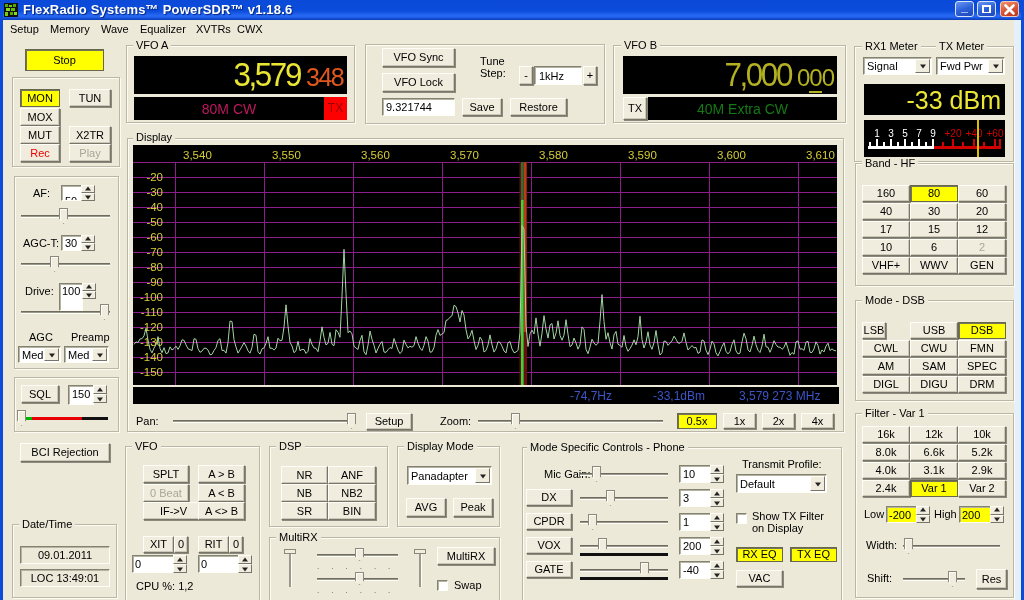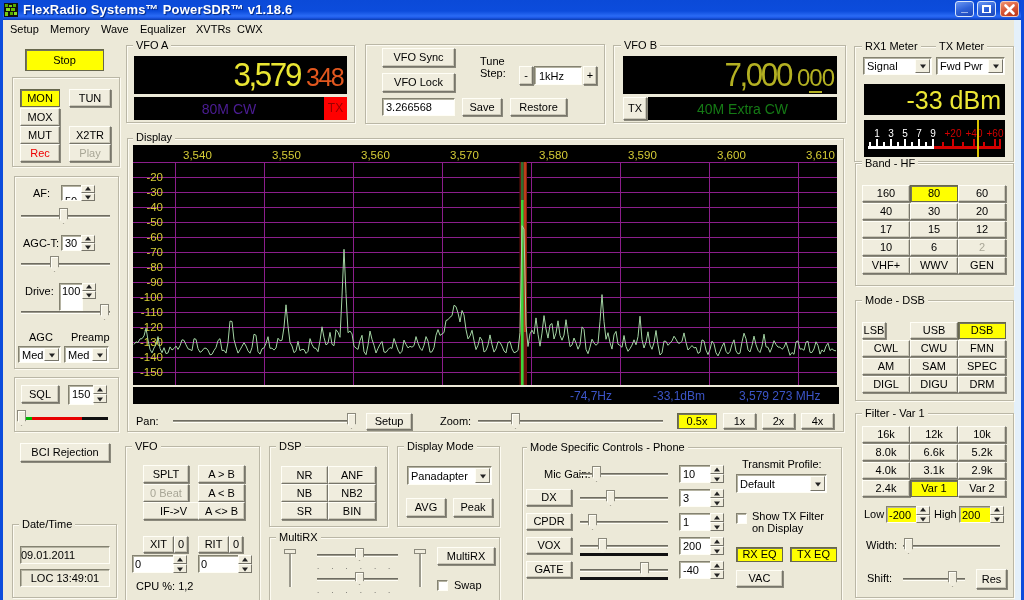--- a/index.html
+++ b/index.html
@@ -128,39 +128,39 @@
       <i class="dn"></i>
     </b>
   </div>
 <div class="a" style="left:18px;top:417px;width:14px;height:3px;background:#00b400"></div>
 <div class="a" style="left:32px;top:417px;width:50px;height:3px;background:#e80000"></div>
 <div class="a" style="left:82px;top:417px;width:26px;height:3px;background:#111"></div>
 <div class="th" style="left:17px;top:410px"></div>
 <div class="btn" style="left:20px;top:443px;width:90px;height:19px;line-height:17px">BCI Rejection</div>
 <div class="g" style="left:12px;top:524px;width:105px;height:74px"></div>
 <div class="gl" style="left:19px;top:519px">Date/Time</div>
-<div class="sunk" style="left:20px;top:546px;width:90px;height:18px;line-height:16px;box-shadow:inset 1px 1px 0 #b5b3a2">09.01.2011</div>
+<div class="sunk" style="left:20px;top:546px;width:90px;height:18px;text-align:center;line-height:16px;box-shadow:inset 1px 1px 0 #b5b3a2">09.01.2011</div>
 <div class="sunk" style="left:20px;top:569px;width:90px;height:18px;text-align:center;line-height:16px;box-shadow:inset 1px 1px 0 #b5b3a2">LOC 13:49:01</div>
 
 <div class="g" style="left:126px;top:45px;width:229px;height:78px"></div>
 <div class="gl" style="left:133px;top:40px">VFO A</div>
 <div class="blk" style="left:134px;top:56px;width:213px;height:38px"></div>
 <div class="a" style="left:134px;top:56px;width:166px;height:38px;text-align:right;color:#eae633;font-size:33px;line-height:38px;letter-spacing:-2.5px;transform:scaleX(.95);transform-origin:100% 50%">3,579</div>
 <div class="a" style="left:306px;top:62px;width:41px;color:#e2571e;font-size:25px;line-height:30px;letter-spacing:-1.5px">348</div>
 <div class="blk" style="left:134px;top:97px;width:213px;height:23px"></div>
-<div class="a" style="left:134px;top:99px;width:190px;text-align:center;color:#4c1d95;font-size:14px;line-height:20px">80M CW</div>
+<div class="a" style="left:134px;top:99px;width:190px;text-align:center;color:#be185d;font-size:14px;line-height:20px">80M CW</div>
 <div class="a" style="left:324px;top:97px;width:23px;height:23px;background:#f00;color:#900;text-align:center;line-height:22px;font-size:12px">TX</div>
 <div class="g" style="left:365px;top:44px;width:240px;height:80px"></div>
 <div class="btn" style="left:382px;top:48px;width:73px;height:19px;line-height:17px">VFO Sync</div>
 <div class="btn" style="left:382px;top:73px;width:73px;height:19px;line-height:17px">VFO Lock</div>
 <div class="lbl" style="left:480px;top:55px">Tune<br>Step:</div>
 <div class="btn" style="left:519px;top:66px;width:14px;height:19px;line-height:16px">-</div>
 <div class="txt" style="left:534px;top:66px;width:48px;height:19px;padding:3px 0 0 4px">1kHz</div>
 <div class="btn" style="left:583px;top:66px;width:14px;height:19px;line-height:16px">+</div>
-<div class="txt" style="left:382px;top:98px;width:73px;height:18px;padding:2px 0 0 3px">3.266568</div>
+<div class="txt" style="left:382px;top:98px;width:73px;height:18px;padding:2px 0 0 3px">9.321744</div>
 <div class="btn" style="left:462px;top:98px;width:40px;height:18px;line-height:16px">Save</div>
 <div class="btn" style="left:510px;top:98px;width:57px;height:18px;line-height:16px">Restore</div>
 <div class="g" style="left:613px;top:45px;width:233px;height:78px"></div>
 <div class="gl" style="left:621px;top:40px">VFO B</div>
 <div class="blk" style="left:623px;top:56px;width:214px;height:38px"></div>
 <div class="a" style="left:623px;top:56px;width:168px;height:38px;text-align:right;color:#b3b022;font-size:33px;line-height:38px;letter-spacing:-2.5px;transform:scaleX(.95);transform-origin:100% 50%">7,000</div>
 <div class="a" style="left:797px;top:63px;width:40px;color:#b3b022;font-size:24px;line-height:30px;letter-spacing:-1px">0<span style="border-bottom:2px solid #b3b022">0</span>0</div>
 <div class="btn" style="left:623px;top:97px;width:24px;height:23px;line-height:21px">TX</div>
 <div class="blk" style="left:648px;top:97px;width:189px;height:23px"></div>
 <div class="a" style="left:648px;top:99px;width:189px;text-align:center;color:#157a15;font-size:14px;line-height:20px">40M Extra CW</div>

